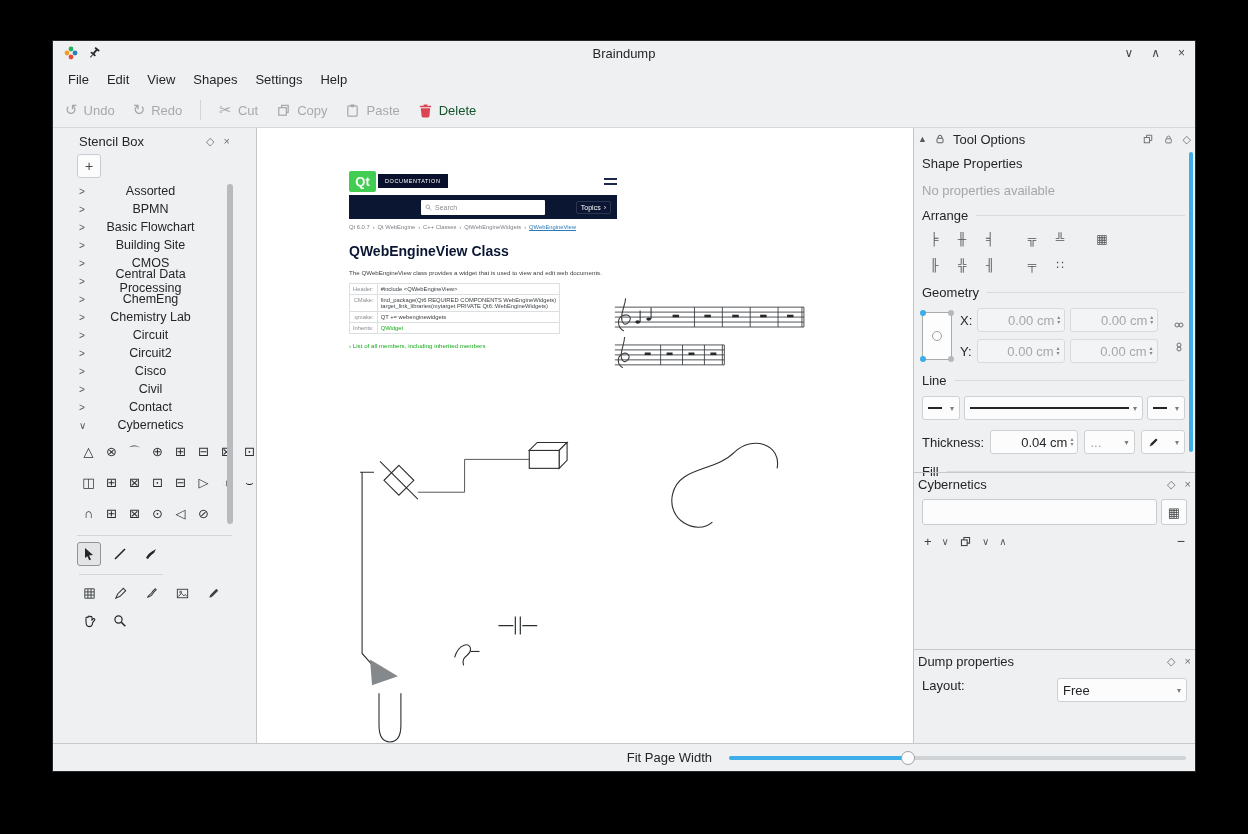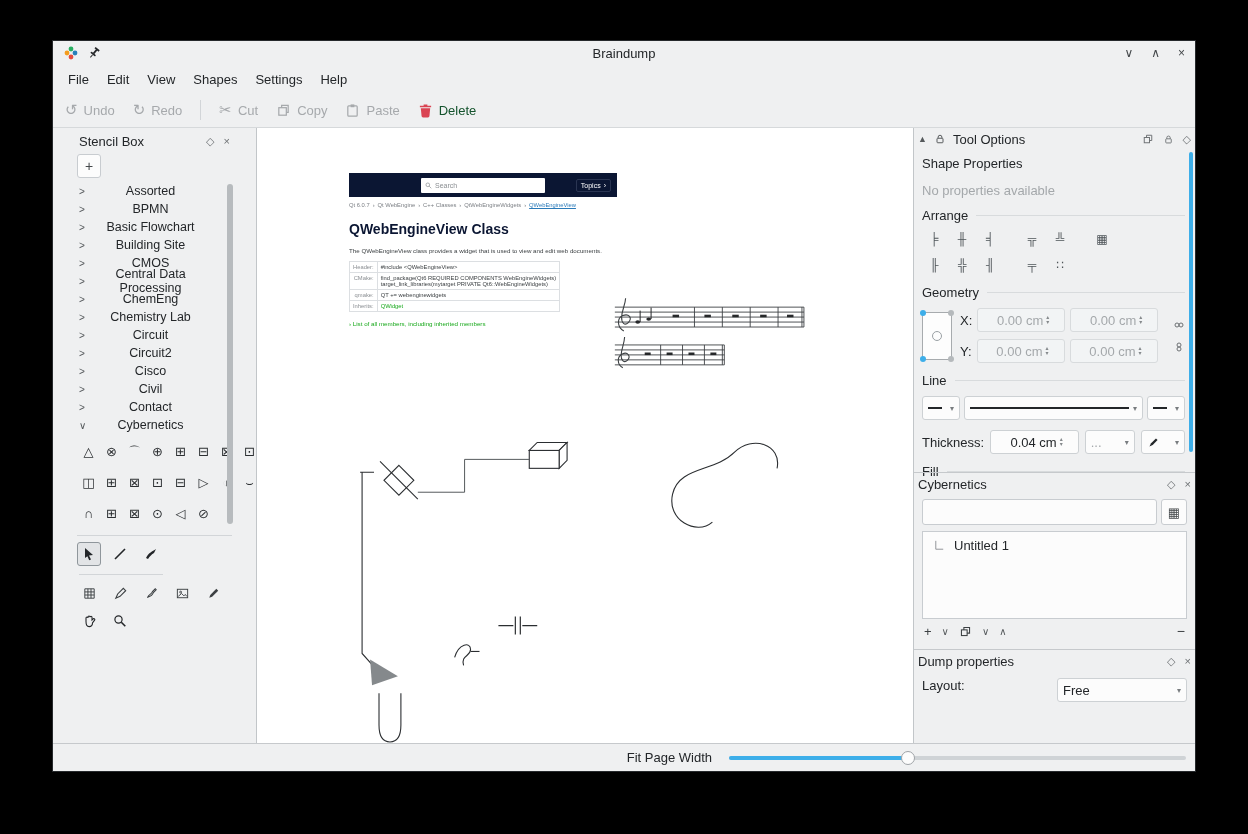--- a/index.html
+++ b/index.html
@@ -84,21 +84,21 @@
   .ico-btn{width:24px;height:20px;display:flex;align-items:center;justify-content:center;
     color:#4d5357;font-size:12px;border-radius:2px}
   .icon-gap{width:10px}
   .geo-wrap{display:flex;gap:8px;margin-top:8px;align-items:center}
   .anchor{width:30px;height:48px;border:1px solid #a7abae;border-radius:3px;background:#fdfdfd;position:relative;flex:0 0 auto}
   .anchor .c{position:absolute;width:10px;height:10px;border:1px solid #9aa0a4;border-radius:50%;left:9px;top:18px}
   .dot{position:absolute;width:6px;height:6px;border-radius:50%}
   .geo-rows{flex:1;display:flex;flex-direction:column;gap:7px}
   .geo-row{display:flex;align-items:center;gap:5px}
   .spin{display:flex;align-items:center;border:1px solid #cdd1d4;border-radius:3px;background:#fcfcfc;
-    height:24px;padding:0 15px 0 6px;gap:3px}
+    height:24px;padding:0 4px 0 6px;gap:3px}
   .spin.disabled{background:#f2f4f5;color:#a4a8ab;border-color:#d8dbdd}
   .spin .val{flex:1;text-align:right}
   .spin .arrows{display:flex;flex-direction:column;font-size:6px;line-height:5px;color:#85898c}
   .geo-spin{width:88px}
   .link-col{display:flex;flex-direction:column;gap:10px;margin-left:2px}
   .link-btn{width:12px;height:12px;display:flex;align-items:center;justify-content:center}
   .line-row{display:flex;gap:4px;margin-top:8px;align-items:center}
   .combo{border:1px solid #cdd1d4;border-radius:3px;background:#fcfcfc;height:24px;
     display:flex;align-items:center;padding:0 5px;gap:4px}
   .combo .arrow{color:#797d80;font-size:8px;margin-left:auto}
@@ -370,20 +370,28 @@
             <circle cx="6.5" cy="6.5" r="3.6" stroke-width="1.2"></circle>
               <path d="M9.3 9.3 L13.3 13.3" stroke-width="1.6"></path>
             </svg>
         </span>
       </div>
     </div>
 
     <div class="canvas">
 
       <div class="qtdoc">
+        <div class="qd-row1">
+          <span class="qt-logo">Qt</span>
+          <span class="qd-badge">DOCUMENTATION</span>
+          <span class="qd-burger">
+              <i></i>
+              <i></i>
+            </span>
+        </div>
         <div class="qd-nav">
           <span class="qd-search">
             <svg width="7" height="7" viewBox="0 0 10 10" fill="none" stroke="#8a8e92">
               <circle cx="4" cy="4" r="2.6"></circle>
                 <path d="M6 6 L9 9"></path>
               </svg>
             <span>Search</span>
           </span>
           <span class="qd-topics">
             <span>Topics</span>
@@ -664,28 +672,20 @@
           <span>Cybernetics</span>
           <span class="docker-btns">
             <span>◇</span>
             <span>×</span>
           </span>
         </div>
         <div class="wb-input-row">
           <input class="wb-input" style="">
           <span class="wb-btn">▦</span>
         </div>
-        <div class="wb-list">
-          <div class="wb-item">
-            <svg width="13" height="13" viewBox="0 0 14 14" fill="none" stroke="#8a8e92">
-              <path d="M3 2 V11 H11"></path>
-              </svg>
-            <span>Untitled 1</span>
-          </div>
-        </div>
         <div class="wb-toolbar">
           <span>+</span>
           <span class="chev">∨</span>
           <span>
             <svg width="13" height="13" viewBox="0 0 16 16" fill="none" stroke="#3c4043" stroke-width="1.3">
               <rect x="3" y="6" width="7" height="7"></rect>
                 <path d="M6 6V3h7v7h-3"></path>
               </svg>
           </span>
           <span class="chev">∨</span>

